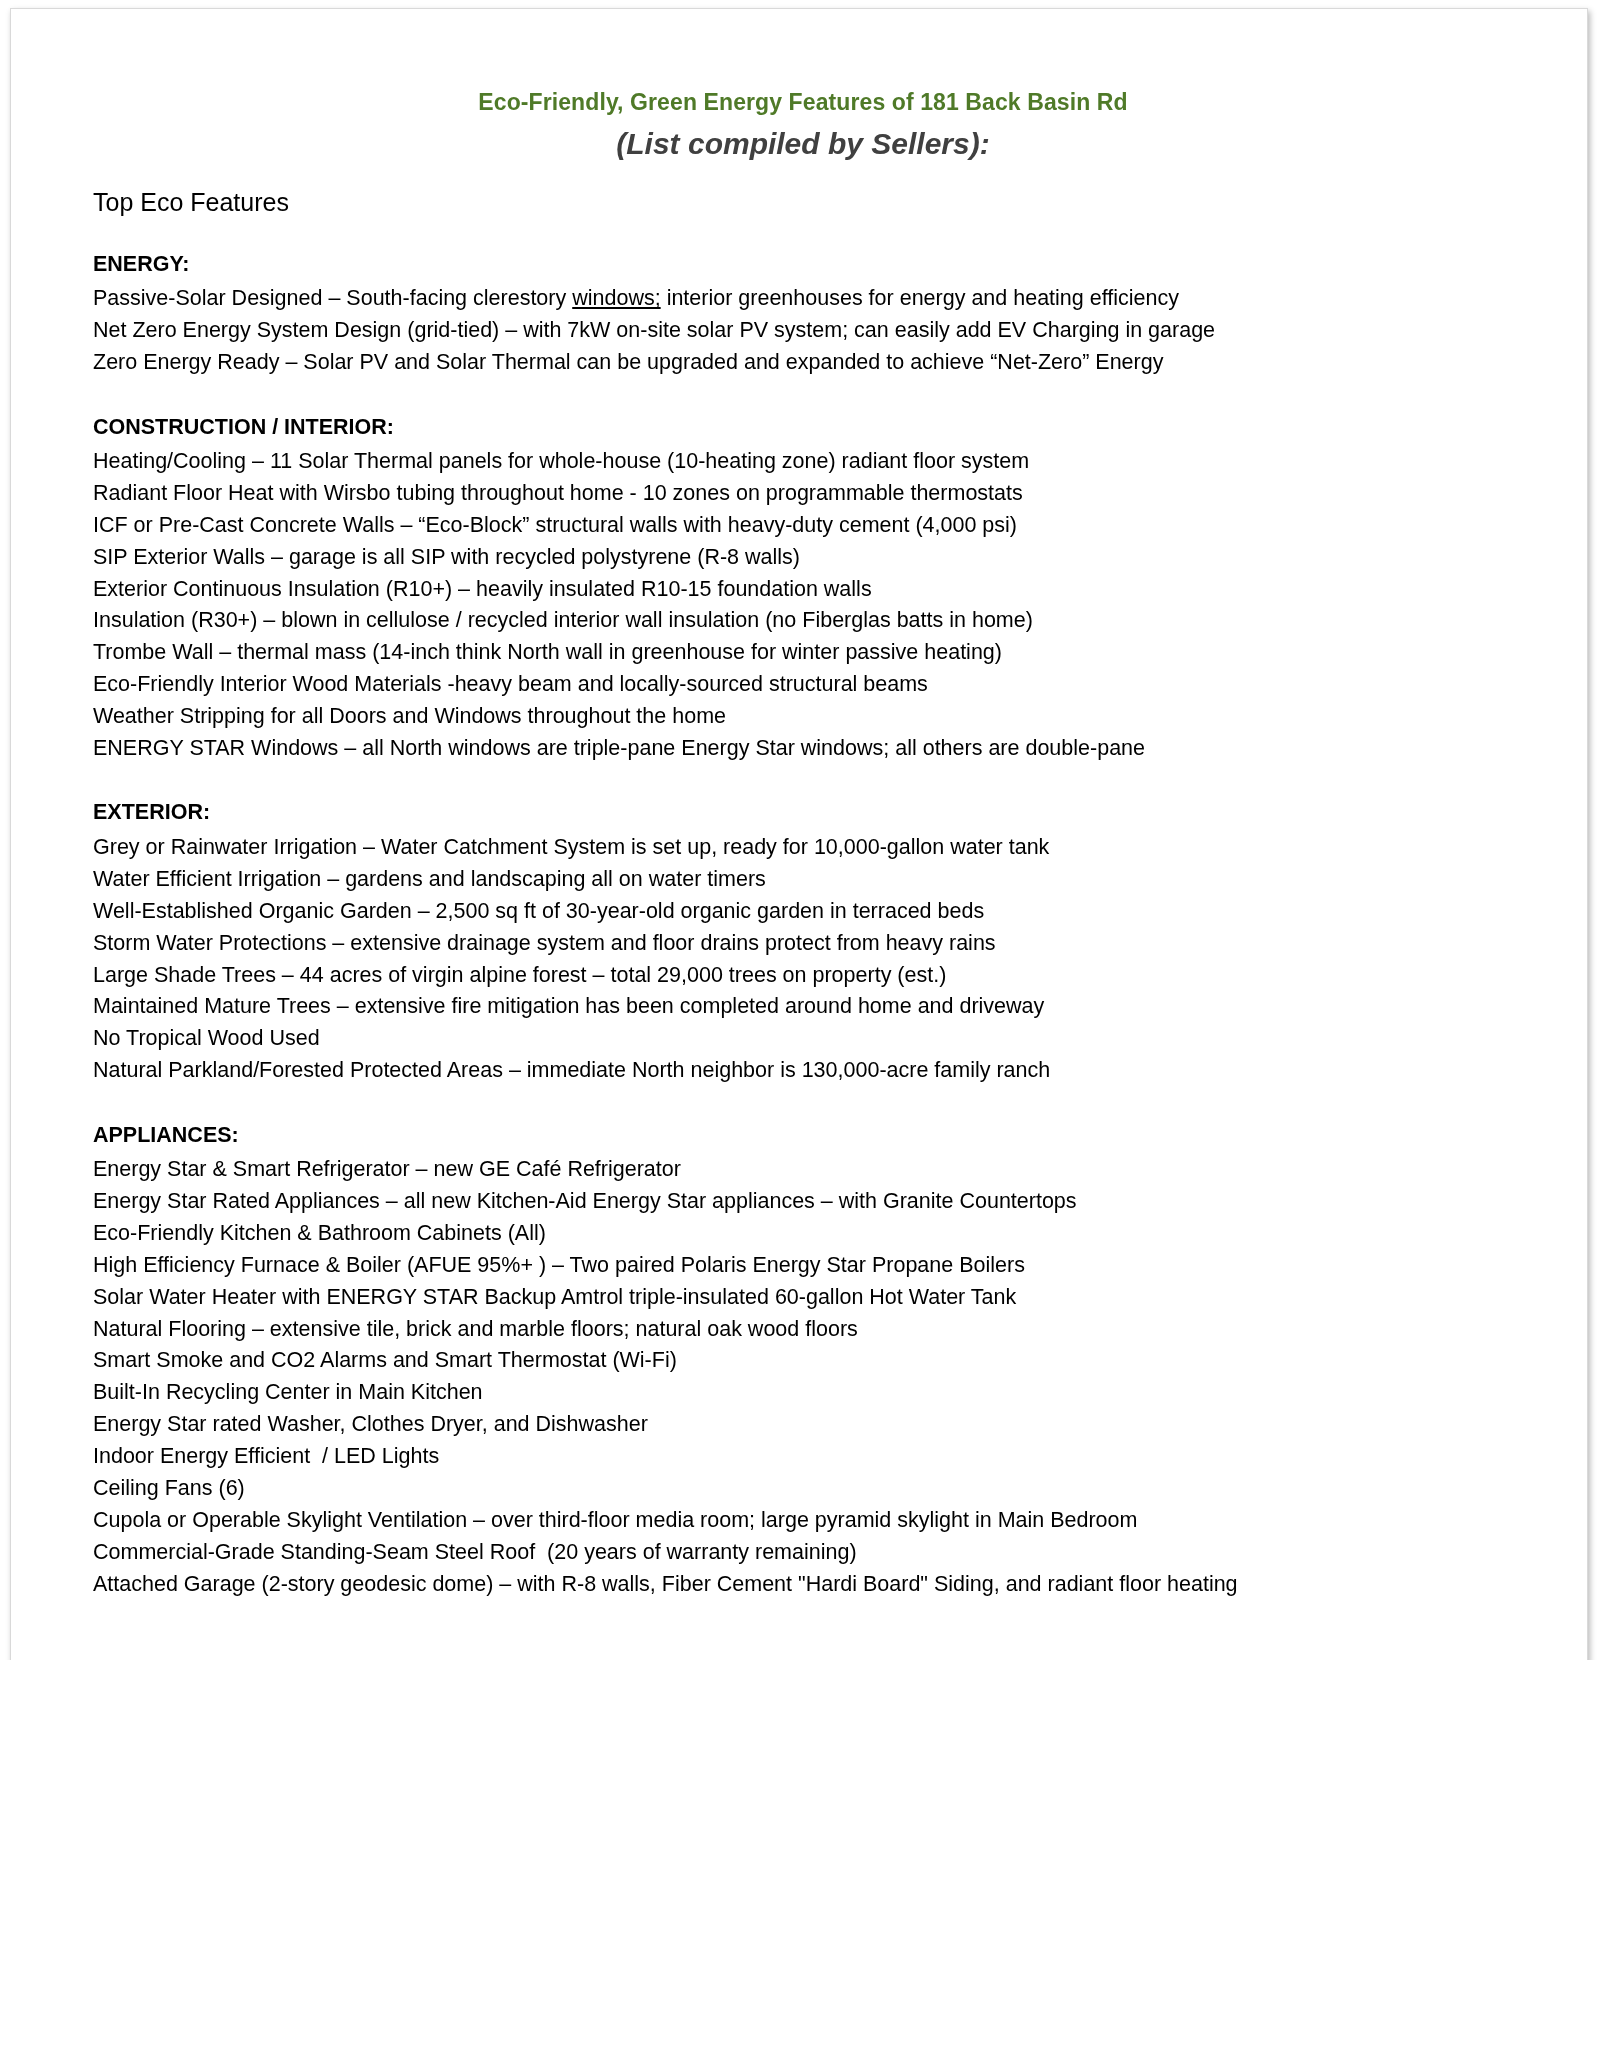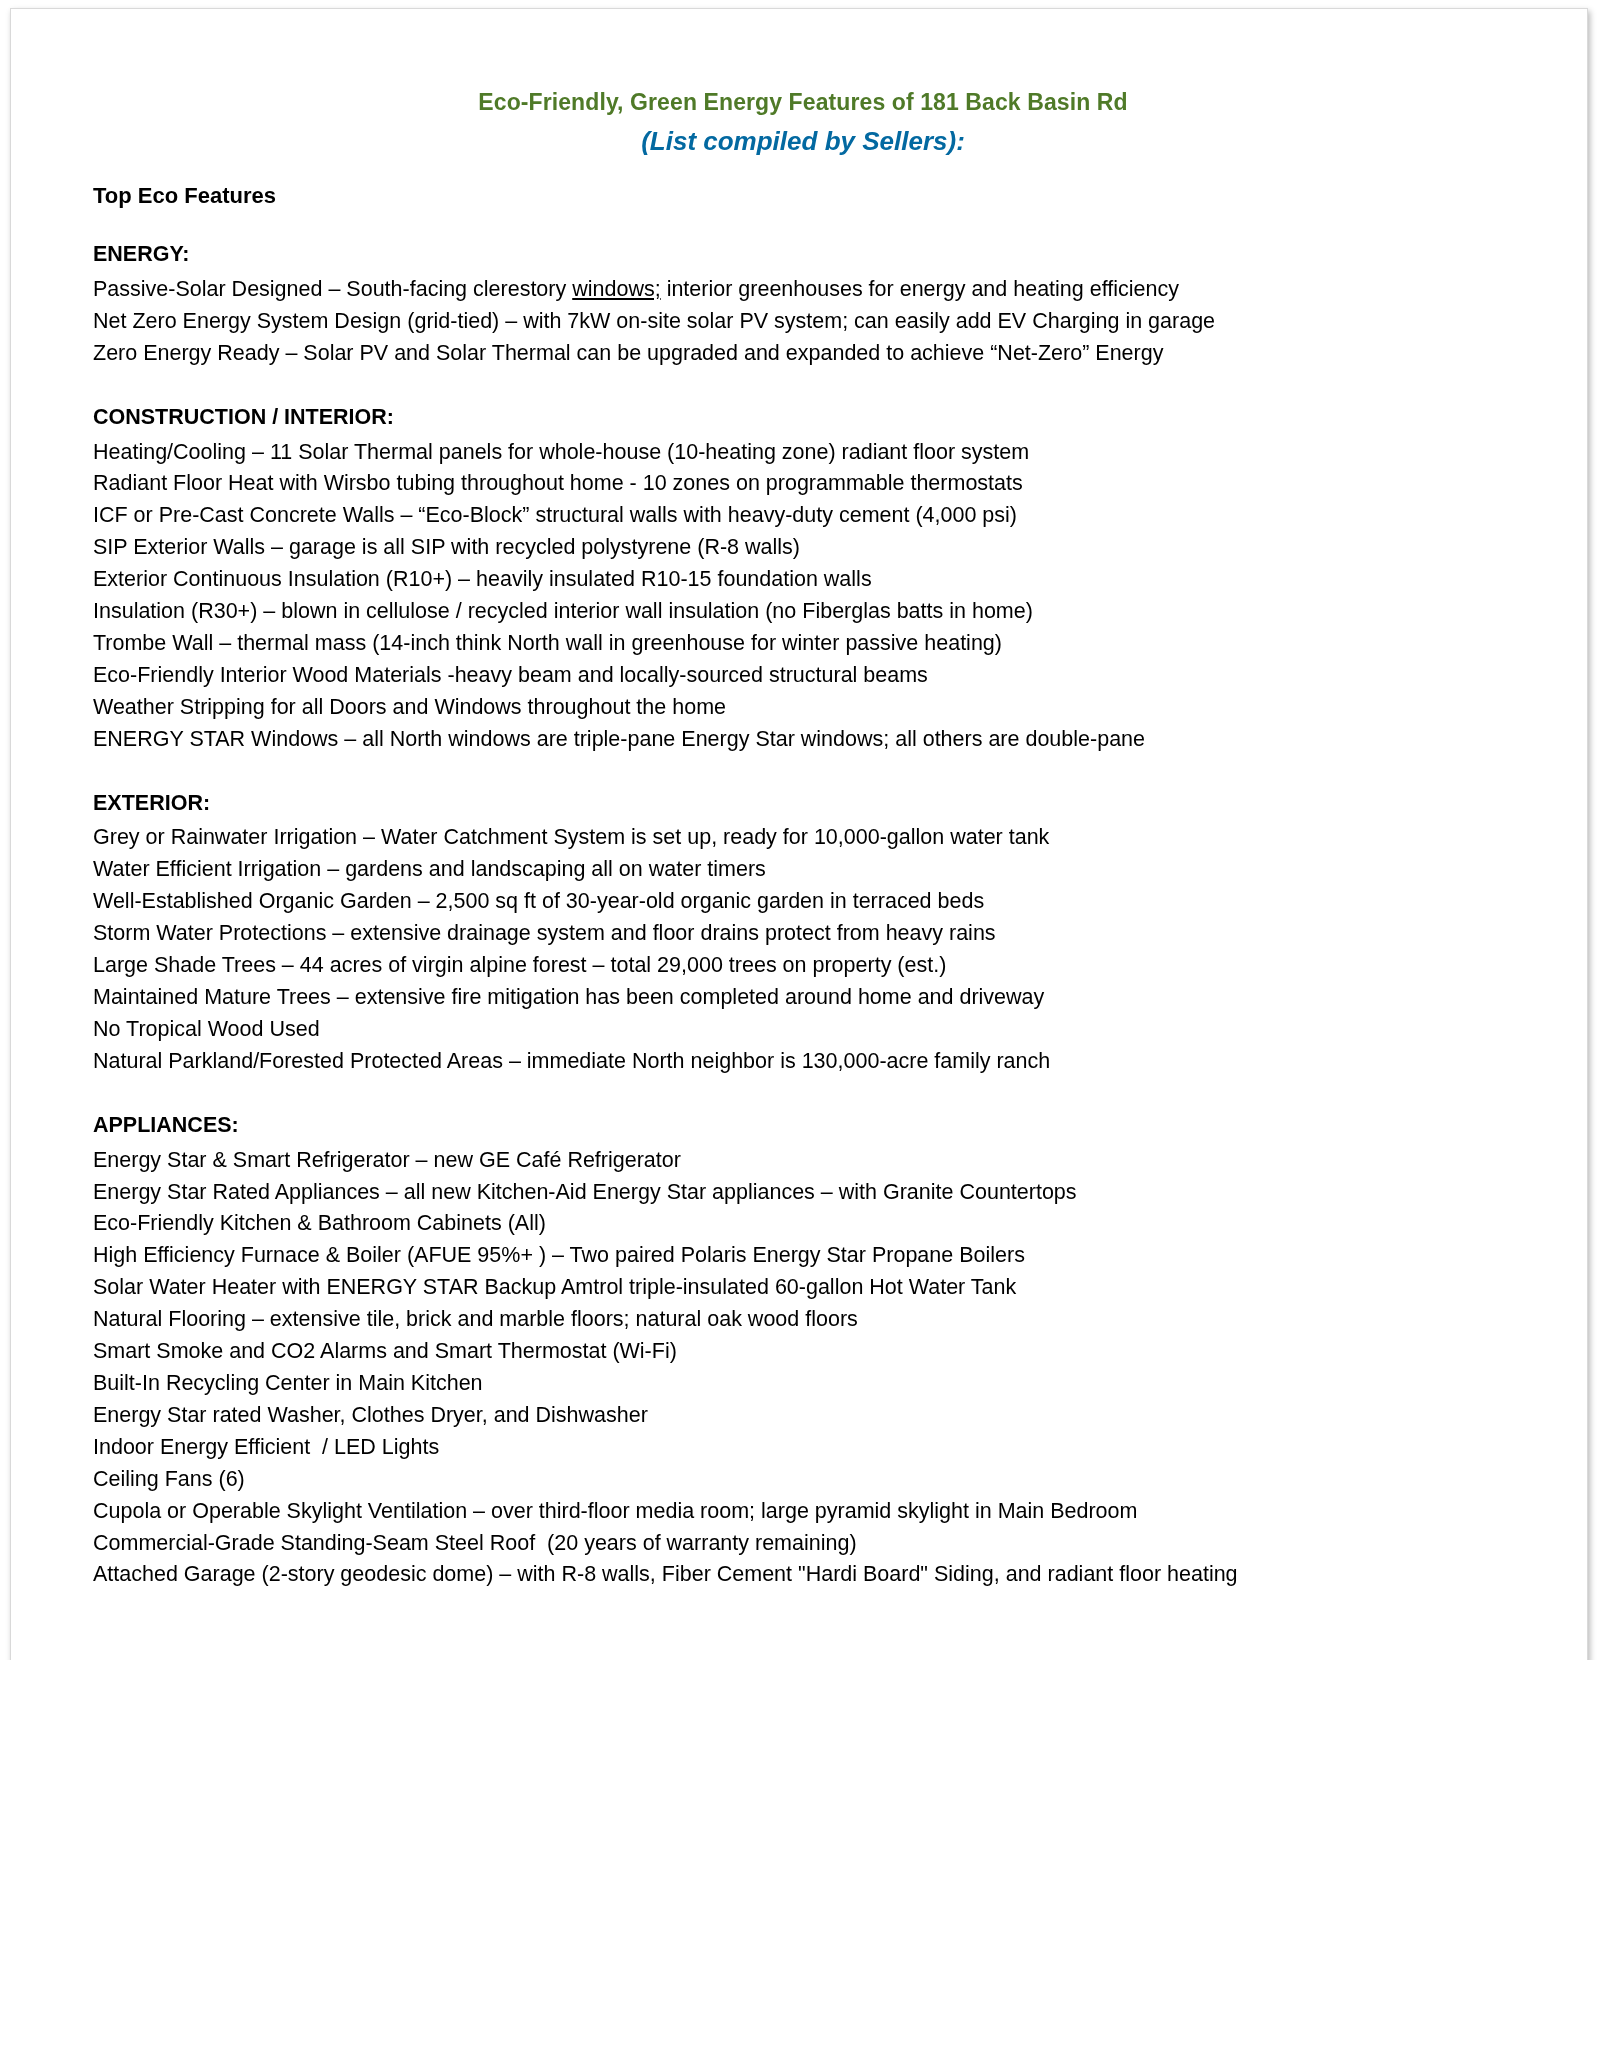--- a/index.html
+++ b/index.html
@@ -44,27 +44,27 @@
     font-weight: bold;
     color: #4f7a28;
     font-size: 23px;
     margin: 0 0 6px 0;
     letter-spacing: 0.1px;
   }
   .doc-subtitle {
     text-align: center;
     font-weight: bold;
     font-style: italic;
-    font-size: 26px;
-    color: #0369a1;
+    font-size: 30px;
+    color: #404040;
     margin: 0 0 22px 0;
   }
   .lead {
-    font-weight: bold;
-    font-size: 22px;
+    font-weight: normal;
+    font-size: 25px;
     margin: 0 0 30px 0;
   }
   .section {
     margin: 0 0 34px 0;
   }
   .section:last-child {
     margin-bottom: 0;
     margin-top: 23px;
   }
   .section-heading {

